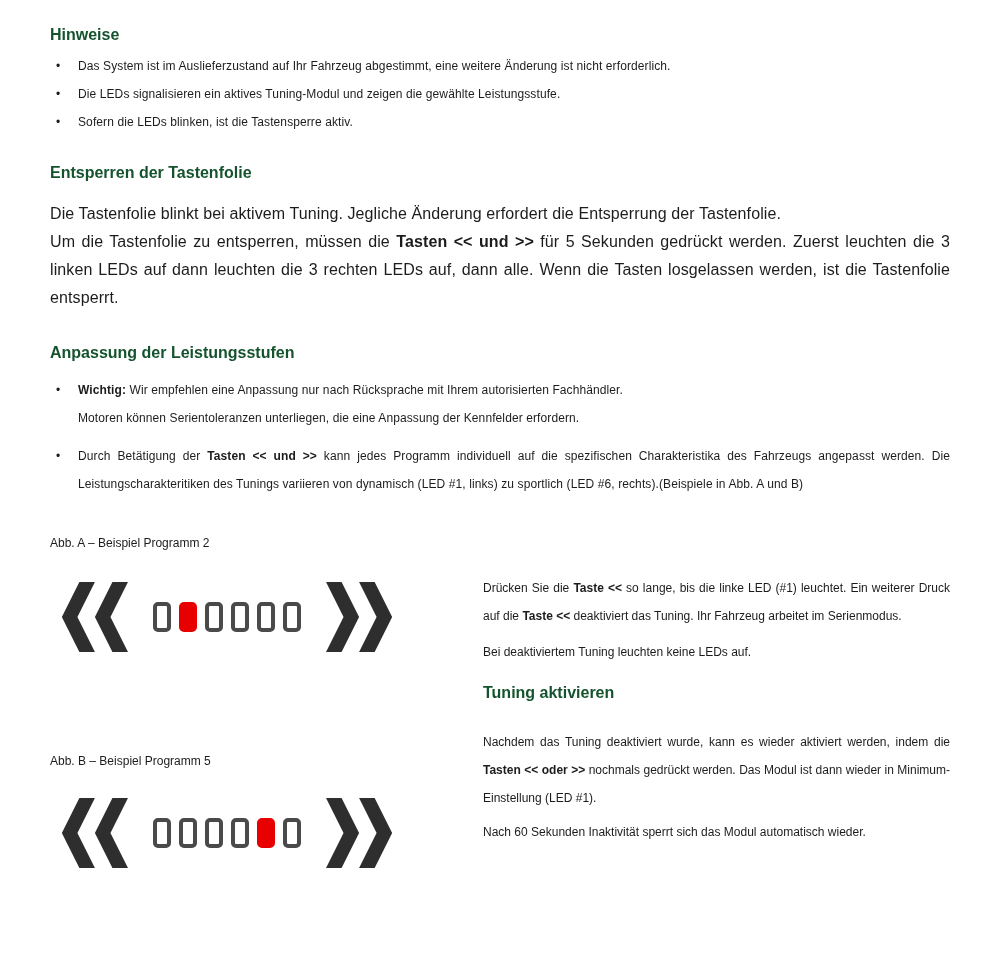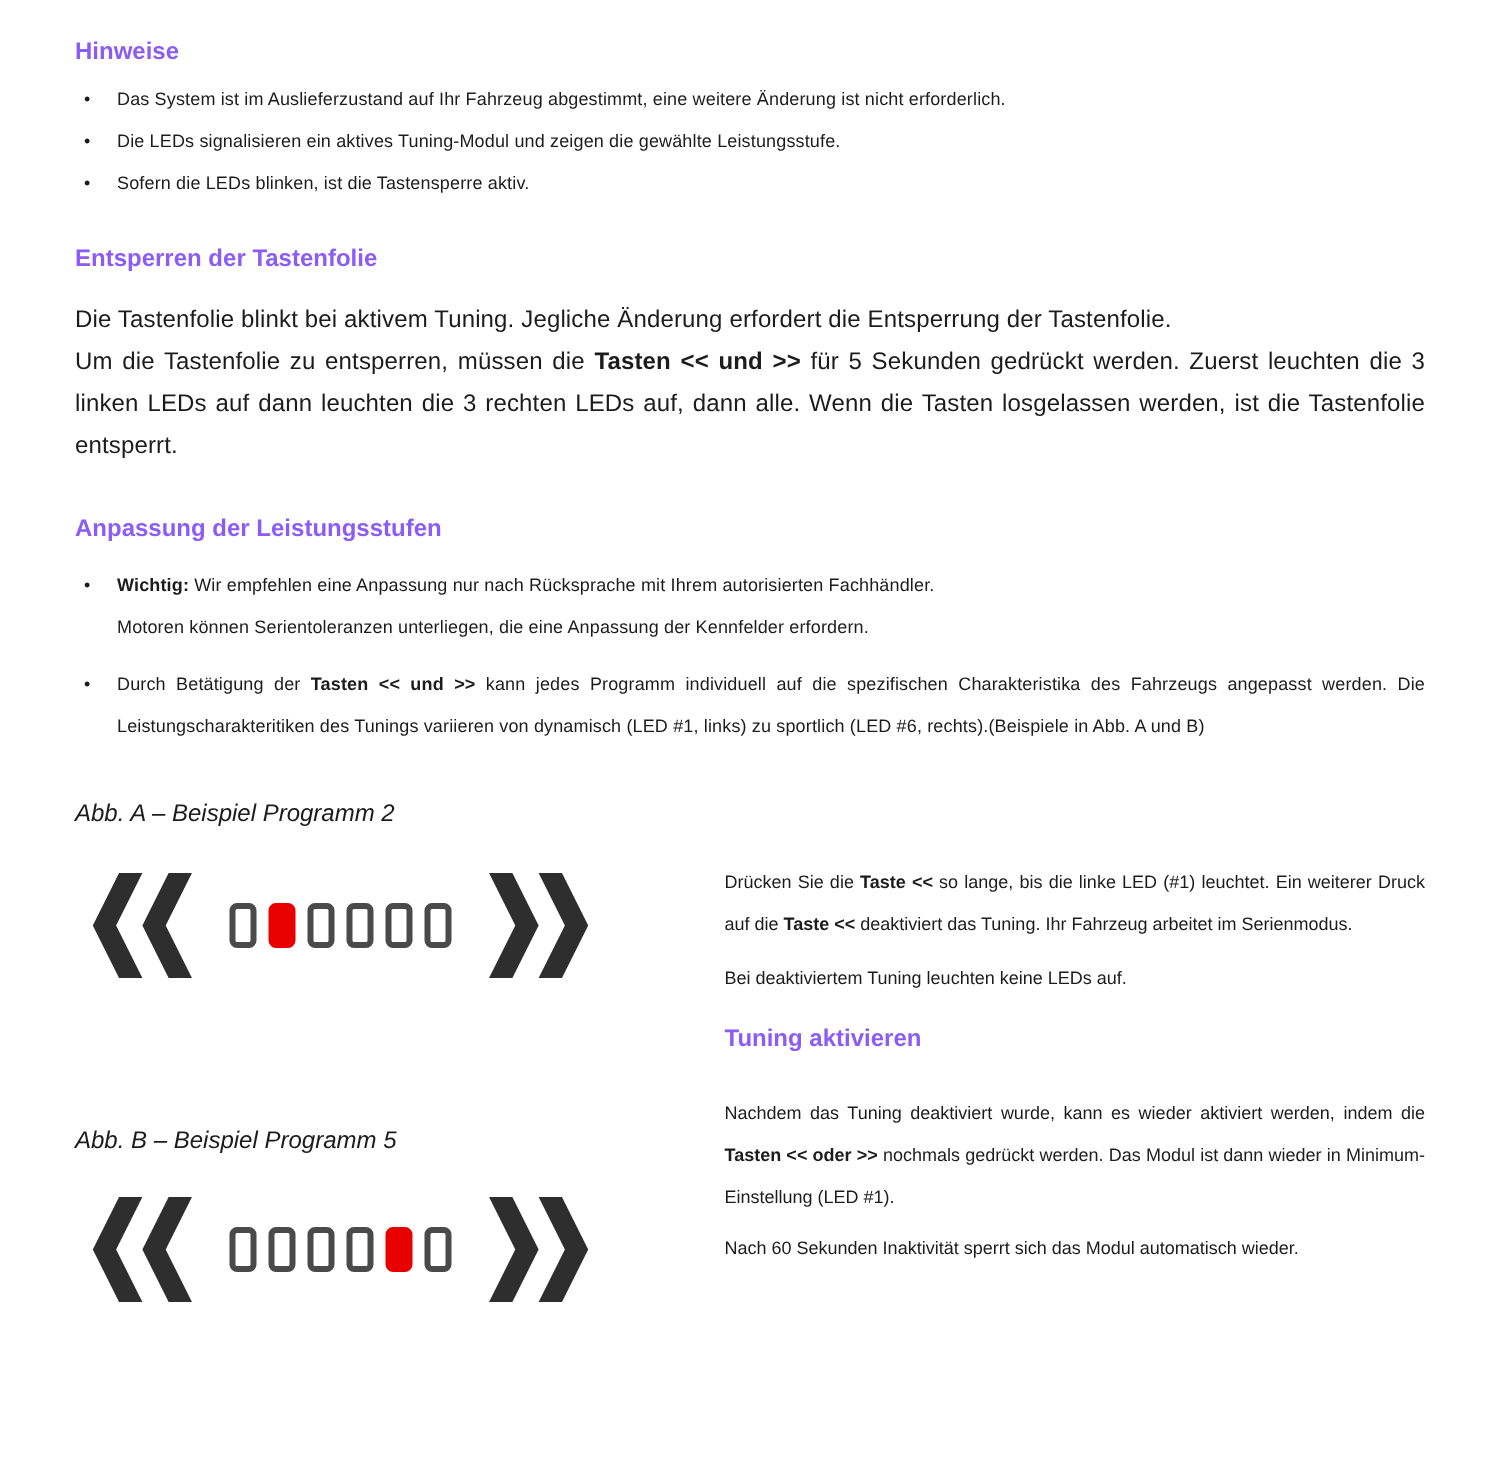--- a/index.html
+++ b/index.html
@@ -6,21 +6,21 @@
   html, body { background: #ffffff; }
   body {
     width: 1000px; height: 975px;
     font-family: "Liberation Sans", "DejaVu Sans", sans-serif;
     color: var(--text, #1c1c1c);
     overflow: hidden;
   }
   .page { padding: 24px 50px 0 50px; width: 1000px; }
 
   .doc-h {
-    font-size: 16px; font-weight: bold; color: #8b5cf6;
+    font-size: 16px; font-weight: bold; color: #14532d;
     line-height: 22px;
   }
   .body-text { font-size: 16px; line-height: 28px; letter-spacing: 0.1px; }
   .just { text-align: justify; }
   .b { font-weight: bold; }
 
   
   ul.bullets { list-style: none; }
   ul.bullets > li {
     position: relative; padding-left: 28px;
@@ -37,21 +37,21 @@
   .sec-entsperren .doc-h { margin-bottom: 16px; }
   .sec-anpassung { margin-top: 30px; }
   .sec-anpassung .doc-h { margin-bottom: 12px; }
   .li-gap { margin-top: 10px; }
 
   
   .figures-row { display: flex; margin-top: 34px; }
   .col-figs { width: 433px; flex: 0 0 433px; }
   .col-text { width: 467px; flex: 0 0 467px; padding-top: 30px; }
 
-  .fig-label { font-size: 16px; line-height: 22px; font-style: italic; }
+  .fig-label { font-size: 12px; line-height: 22px; }
   .led-graphic {
     display: flex; align-items: center;
     margin-top: 28px; margin-left: 6px;
   }
   .led-graphic.second { margin-top: 26px; }
   .fig-label.second { margin-top: 98px; }
 
   .chevrons { width: 72px; height: 70px; display: block; }
   .chevrons polygon { fill: var(--chevron, #2e2e2e); }
   .chevrons.right { transform: scaleX(-1); }

